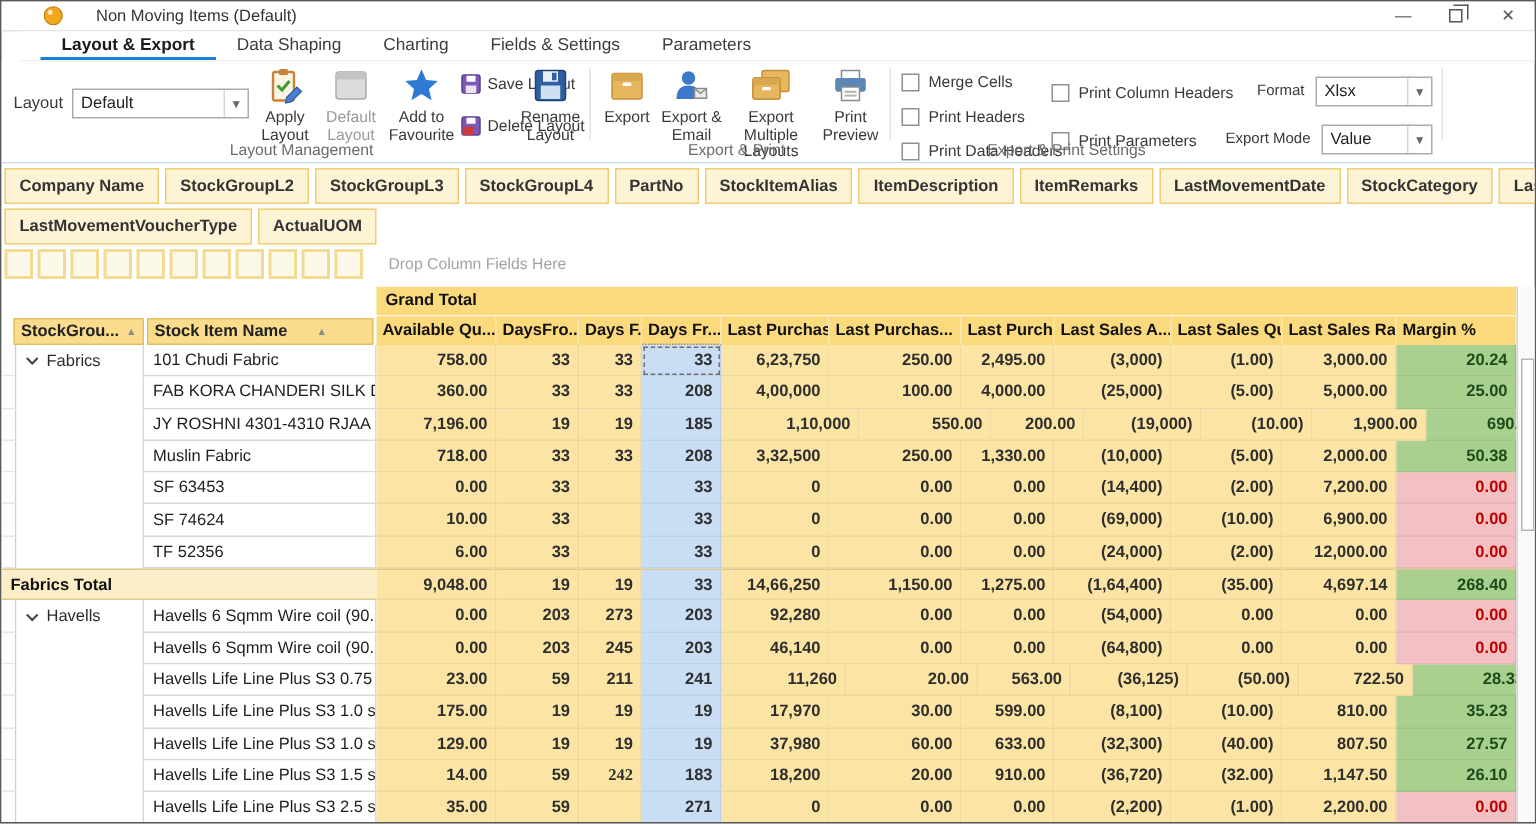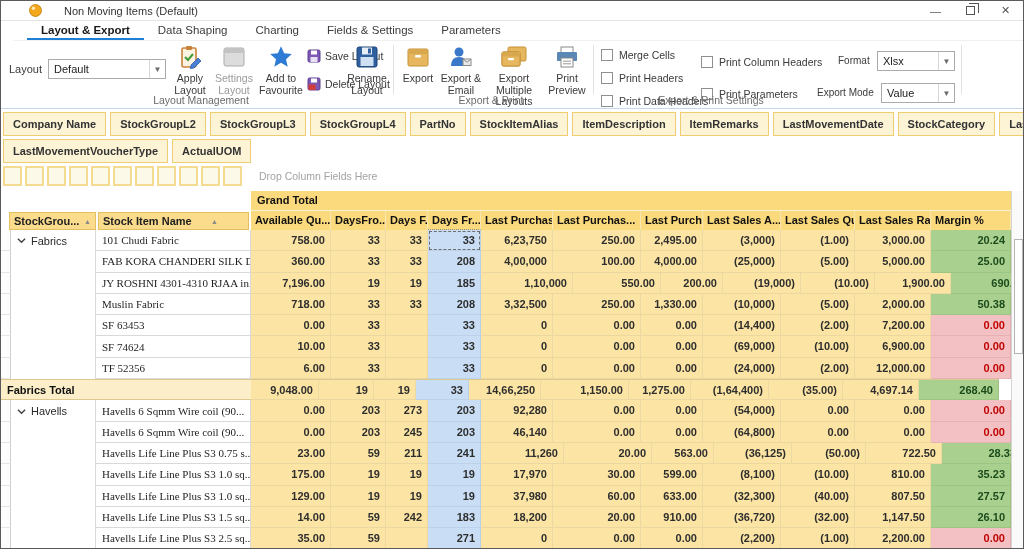--- a/index.html
+++ b/index.html
@@ -50,21 +50,21 @@
   .hdr-chip .sort { color:#8a8a8a; font-size:7px; margin-left:auto; }
   .colhdr-row { position:absolute; left:250px; top:20px; height:19px; display:flex; }
   .colhdr { background:var(--header-yellow); border-right:1px solid #f5e6b4; height:100%; font-weight:bold; color:#111; font-size:11px; padding:3px 3px 0 4px; white-space:nowrap; overflow:hidden; flex:none; }
   .colhdr.hl { border-bottom:1px dotted #8a8a8a; }
   .grid-body { position:absolute; top:39px; left:0; width:1010px; bottom:0; overflow:hidden; }
   .grow { display:flex; height:21.3px; }
   .c { flex:none; overflow:hidden; white-space:nowrap; }
   .ind { width:10px; background:#fdfdfd; border-right:1px solid #cfcfcf; border-bottom:1px solid #e6e6e6; }
   .gcell { width:85px; background:#fff; border-right:1px solid #d9d9d9; display:flex; align-items:center; padding-left:6px; color:#2a2a2a; }
   .gcell .chev { margin-right:5px; display:flex; }
-  .item { width:155px; background:#fff; border-right:1px solid #d9d9d9; border-bottom:1px solid #d9d9d9; display:flex; align-items:center; padding-left:6px; color:#1e1e1e;font-family:Liberation Serif, serif; }
+  .item { width:155px; background:#fff; border-right:1px solid #d9d9d9; border-bottom:1px solid #d9d9d9; display:flex; align-items:center; padding-left:6px; color:#1e1e1e; }
   .num { background:var(--cell-yellow); border-right:1px solid #ecd9a2; border-bottom:1px solid #ead8a0; font-weight:bold; color:#2e2e2e; text-align:right; padding:4px 5px 0 0; }
   .num.blue { background:var(--highlight-blue); border-right:1px solid #b9cfe8; border-bottom:1px solid #bcd2ea; }
   .num.green { background:var(--green-bg); color:#1c4b1c; border-right:1px solid #98c07e; border-bottom:1px solid #9cc482; }
   .num.red { background:var(--red-bg); color:var(--red-text); border-right:1px solid #e2aeb0; border-bottom:1px solid #e4b2b4; }
   .num.sel { outline:1px dashed #6e6e6e; outline-offset:-2px; }
   .grow.total .tlabel { width:250px; background:var(--total-bg); border-top:1px solid #ddc98f; border-bottom:1px solid #ddc98f; font-weight:bold; color:#111; display:flex; align-items:center; padding-left:6px; }
   .grow.total .num { border-top:1px solid #ddc98f; }
   .vscroll { position:absolute; right:0; top:0; width:14px; height:100%; background:#fafafa; border-left:1px solid #d4d4d4; }
   .vthumb { position:absolute; left:2px; top:48px; width:9px; height:115px; background:#fff; border:1px solid #b5b5b5; }
 </style>
@@ -119,21 +119,21 @@
       <span>Apply Layout</span>
     </div>
 
     <div class="bigbtn disabled" style="left:212px;width:42px;">
       <span class="ic">
         <svg width="24" height="24" viewBox="0 0 24 24">
             <rect x="2" y="3" width="20" height="18" rx="2" fill="#dcdcdc" stroke="#ababab"></rect>
             <rect x="2" y="3" width="20" height="5" rx="2" fill="#c3c3c3"></rect>
           </svg>
       </span>
-      <span>Settings Layout</span>
+      <span>Default Layout</span>
     </div>
 
     <div class="bigbtn" style="left:256px;width:48px;">
       <span class="ic">
         <svg width="26" height="26" viewBox="0 0 24 24">
             <path d="M12 2 l2.9 6.6 7.1 0.7 -5.4 4.8 1.6 7 -6.2 -3.8 -6.2 3.8 1.6 -7 -5.4 -4.8 7.1 -0.7 z" fill="#2e7bd6"></path>
           </svg>
       </span>
       <span>Add to Favourite</span>
     </div>
@@ -438,21 +438,21 @@
           <div class="c num" style="width: 72px;">0</div>
           <div class="c num" style="width: 88px;">0.00</div>
           <div class="c num" style="width: 62px;">0.00</div>
           <div class="c num" style="width: 78px;">(24,000)</div>
           <div class="c num" style="width: 74px;">(2.00)</div>
           <div class="c num" style="width: 76px;">12,000.00</div>
           <div class="c num red" style="width: 80px;">0.00</div>
         </div>
         <div class="grow total">
           <div class="c tlabel">Fabrics Total</div>
-          <div class="c num" style="width: 68px;">9,048.00</div>
+          <div class="c num" style="width: 80px;">9,048.00</div>
           <div class="c num" style="width: 55px;">19</div>
           <div class="c num" style="width: 42px;">19</div>
           <div class="c num blue" style="width: 53px;">33</div>
           <div class="c num" style="width: 72px;">14,66,250</div>
           <div class="c num" style="width: 88px;">1,150.00</div>
           <div class="c num" style="width: 62px;">1,275.00</div>
           <div class="c num" style="width: 78px;">(1,64,400)</div>
           <div class="c num" style="width: 74px;">(35.00)</div>
           <div class="c num" style="width: 76px;">4,697.14</div>
           <div class="c num green" style="width: 80px;">268.40</div>
@@ -543,21 +543,21 @@
           <div class="c num" style="width: 74px;">(40.00)</div>
           <div class="c num" style="width: 76px;">807.50</div>
           <div class="c num green" style="width: 80px;">27.57</div>
         </div>
         <div class="grow">
           <div class="c ind"></div>
           <div class="c gcell"></div>
           <div class="c item">Havells Life Line Plus S3 1.5 sq...</div>
           <div class="c num" style="width: 80px;">14.00</div>
           <div class="c num" style="width: 55px;">59</div>
-          <div class="c num" style="width: 42px;">242</div>
+          <div class="c num" style="width: 42px; font-family: Liberation Serif, serif;">242</div>
           <div class="c num blue" style="width: 53px;">183</div>
           <div class="c num" style="width: 72px;">18,200</div>
           <div class="c num" style="width: 88px;">20.00</div>
           <div class="c num" style="width: 62px;">910.00</div>
           <div class="c num" style="width: 78px;">(36,720)</div>
           <div class="c num" style="width: 74px;">(32.00)</div>
           <div class="c num" style="width: 76px;">1,147.50</div>
           <div class="c num green" style="width: 80px;">26.10</div>
         </div>
         <div class="grow">

